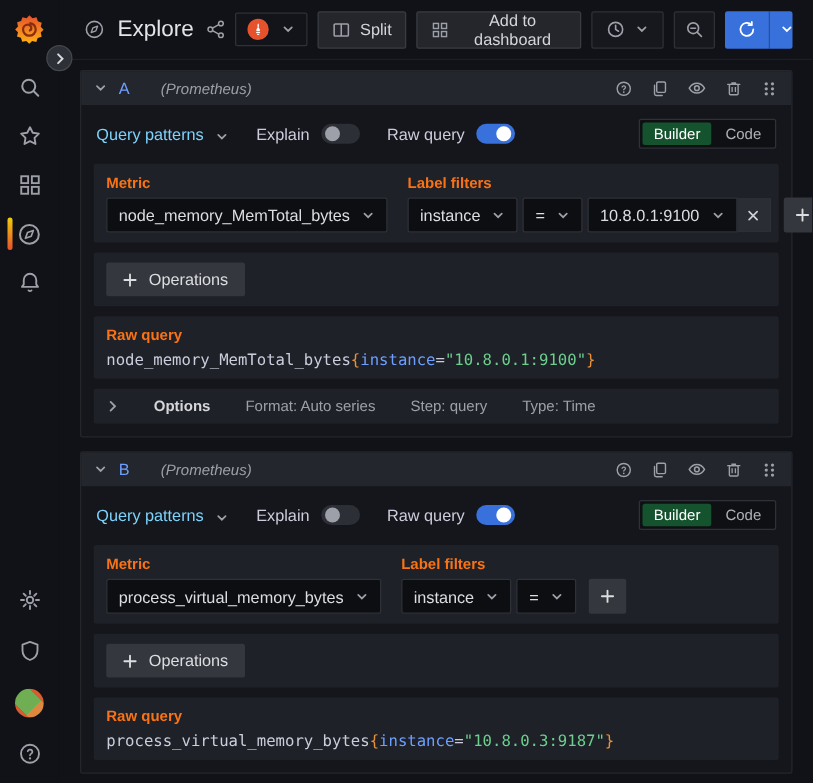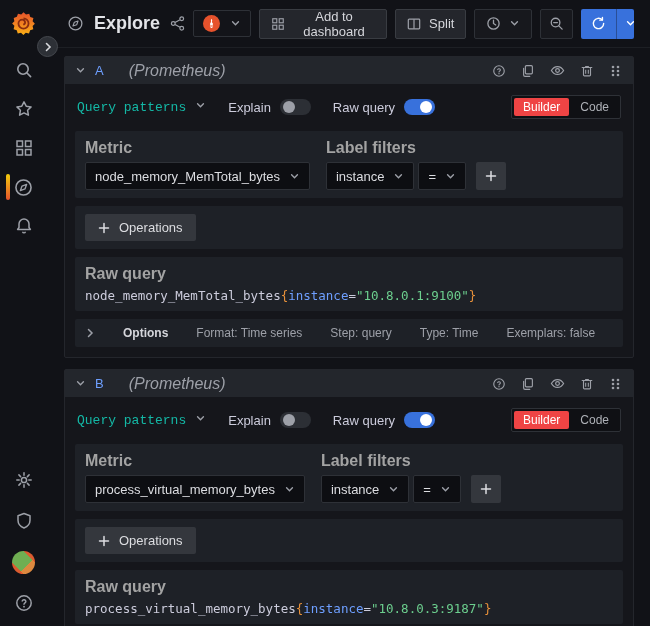--- a/index.html
+++ b/index.html
@@ -25,57 +25,57 @@
   .avatar{width:23px;height:23px;border-radius:50%;overflow:hidden;
     background:
       linear-gradient(45deg, rgba(230,82,44,.9) 25%, transparent 25%, transparent 75%, rgba(230,82,44,.9) 75%),
       linear-gradient(-45deg, rgba(240,130,60,.85) 35%, transparent 35%),
       #6fae52;}
 
   
   .main{flex:1;display:flex;flex-direction:column;min-width:0;}
   .topbar{height:47px;flex:0 0 47px;display:flex;align-items:center;gap:8px;padding:0 16px 0 20px;
     border-bottom:1px solid #1d1f24;}
-  .page-title{font-size:18px;font-weight:700;color:#e3e4e8;margin:0 2px;}
+  .page-title{font-size:18px;font-weight:400;color:#e3e4e8;margin:0 2px;}
   .ds-picker{display:flex;align-items:center;gap:10px;border:1px solid #2e3137;border-radius:2px;
     padding:4px 9px;background:#131419;}
   .prom-logo{width:17px;height:17px;border-radius:50%;background:#e6522c;display:flex;align-items:center;justify-content:center;}
   .topbar-right{margin-left:auto;display:flex;align-items:center;gap:8px;}
   .btn{display:flex;align-items:center;gap:8px;height:30px;padding:0 11px;border-radius:2px;
     background:#24262c;border:1px solid #393c42;font-size:13px;font-weight:500;color:#d5d6db;}
   .btn.ghost{background:#17181d;border-color:#2e3137;}
   .btn.icon-only{padding:0 8px;}
   .refresh-btn{display:flex;height:30px;border-radius:2px;overflow:hidden;background:#3871dc;color:#fff;}
   .refresh-btn .seg{display:flex;align-items:center;padding:0 10px;color:#fff;}
   .refresh-btn .seg + .seg{border-left:1px solid rgba(17,18,23,.35);padding:0 8px;}
 
   
   .content{flex:1;padding:8px 16px 0 17px;display:flex;flex-direction:column;gap:11px;overflow:hidden;}
   .query-card{border:1px solid #24262c;border-radius:2px;background:#15161b;}
   .q-header{height:27px;background:#23262c;display:flex;align-items:center;gap:9px;padding:0 12px 0 10px;}
   .ref-id{color:#6e9fff;font-size:13px;font-weight:500;}
-  .ds-name{font-style:italic;color:#9da0a8;font-size:16px;margin-left:16px;}
+  .ds-name{font-style:italic;color:#9da0a8;font-size:12px;margin-left:16px;}
   .hdr-icons{display:flex;align-items:center;gap:15px;}
   .hdr-icons .ico{color:#9da0a8;}
   .q-body{padding:9px 10px 10px;display:flex;flex-direction:column;gap:8px;}
 
   .q-toolbar{display:flex;align-items:center;gap:22px;padding:2px 2px 4px;font-size:13px;color:#ccccdc;}
-  .patterns{display:flex;align-items:flex-start;gap:9px;font-size:13px;color:#14b8a6;font-family:Liberation Mono, monospace;}
+  .patterns{display:flex;align-items:flex-end;gap:9px;font-size:13px;color:#7dd3fc;}
   .switch-field{display:flex;align-items:center;gap:9px;}
   .switch{width:31px;height:16px;border-radius:9px;background:#2c2f35;position:relative;display:inline-block;cursor:pointer;}
   .switch::after{content:"";position:absolute;top:2px;left:3px;width:12px;height:12px;border-radius:50%;background:#9da0a8;}
   .switch.on{background:#3871dc;}
   .switch.on::after{left:auto;right:3px;background:#fff;}
   .mode-group{margin-left:auto;display:flex;align-items:center;padding:2px;gap:2px;border:1px solid #2e3137;
     border-radius:2px;background:#0f1014;}
   .chip{font-size:12px;padding:2px 9px;border-radius:2px;color:#aeb1b7;font-weight:500;}
-  .chip.active{background:#ef4444;color:#fff;}
+  .chip.active{background:#14532d;color:#fff;}
 
   .q-section{background:#1e2127;border-radius:2px;padding:8px 10px;}
-  .f-label{font-size:16px;font-weight:700;color:#a3a3a3;margin-bottom:5px;}
+  .f-label{font-size:12px;font-weight:700;color:#f97316;margin-bottom:5px;}
   .fields-row{display:flex;gap:16px;align-items:flex-start;}
   .select{display:inline-flex;align-items:center;gap:9px;height:28px;padding:0 9px;
     background:#0d0e12;border:1px solid #2e3137;border-radius:2px;font-size:13px;color:#dcdde1;white-space:nowrap;}
   .filter-row{display:flex;align-items:center;gap:4px;}
   .value-wrap{display:flex;align-items:stretch;}
   .value-wrap .select{border-radius:2px 0 0 2px;}
   .x-btn{width:27px;height:28px;background:#2a2d33;border:1px solid #2e3137;border-left:none;
     border-radius:0 2px 2px 0;display:flex;align-items:center;justify-content:center;color:#cfd0d5;}
   .plus-btn{width:30px;height:28px;margin-left:6px;background:#34373d;border-radius:2px;
     display:flex;align-items:center;justify-content:center;color:#dcdde1;}
@@ -220,38 +220,38 @@
           <svg width="11" height="11" viewBox="0 0 12 12">
               <path d="M2.8 4.2L6 7.4l3.2-3.2" stroke="currentColor" stroke-width="1.5" fill="none" stroke-linecap="round"></path>
             </svg>
           </span>
       </button>
 
       <div class="topbar-right">
         <button class="btn">
           <span class="ico">
             <svg width="14" height="14" viewBox="0 0 16 16">
+                <rect x="1.5" y="2.5" width="13" height="11" rx="1" stroke="currentColor" stroke-width="1.4" fill="none"></rect>
+                <path d="M8 2.5v11" stroke="currentColor" stroke-width="1.4"></path>
+              </svg>
+            </span>
+          <span>Split</span>
+        </button>
+        <button class="btn">
+          <span class="ico">
+            <svg width="14" height="14" viewBox="0 0 16 16">
                 <g stroke="currentColor" stroke-width="1.3" fill="none">
                   <rect x="2" y="2" width="4.6" height="4.6"></rect>
                   <rect x="9.4" y="2" width="4.6" height="4.6"></rect>
                   <rect x="2" y="9.4" width="4.6" height="4.6"></rect>
                   <rect x="9.4" y="9.4" width="4.6" height="4.6"></rect>
                 </g>
               </svg>
             </span>
           <span>Add to dashboard</span>
-        </button>
-        <button class="btn">
-          <span class="ico">
-            <svg width="14" height="14" viewBox="0 0 16 16">
-                <rect x="1.5" y="2.5" width="13" height="11" rx="1" stroke="currentColor" stroke-width="1.4" fill="none"></rect>
-                <path d="M8 2.5v11" stroke="currentColor" stroke-width="1.4"></path>
-              </svg>
-            </span>
-          <span>Split</span>
         </button>
         <button class="btn ghost">
           <span class="ico">
             <svg width="15" height="15" viewBox="0 0 16 16">
                 <circle cx="8" cy="8" r="6" stroke="currentColor" stroke-width="1.4" fill="none"></circle>
                 <path d="M8 4.5V8l2.4 1.6" stroke="currentColor" stroke-width="1.4" fill="none" stroke-linecap="round"></path>
               </svg>
             </span>
           <span class="ico">
             <svg width="11" height="11" viewBox="0 0 12 12">
@@ -390,20 +390,37 @@
                       </span>
                   </button>
                   <button class="select">
                     <span>=</span>
                     <span class="ico">
                       <svg width="11" height="11" viewBox="0 0 12 12">
                           <path d="M2.8 4.2L6 7.4l3.2-3.2" stroke="currentColor" stroke-width="1.5" fill="none" stroke-linecap="round"></path>
                         </svg>
                       </span>
                   </button>
+                  <span class="value-wrap">
+                    <button class="select">
+                      <span>10.8.0.1:9100</span>
+                      <span class="ico">
+                        <svg width="11" height="11" viewBox="0 0 12 12">
+                            <path d="M2.8 4.2L6 7.4l3.2-3.2" stroke="currentColor" stroke-width="1.5" fill="none" stroke-linecap="round"></path>
+                          </svg>
+                        </span>
+                    </button>
+                    <button class="x-btn">
+                      <span class="ico" style="color:#cfd0d5">
+                        <svg width="11" height="11" viewBox="0 0 12 12">
+                            <path d="M2.5 2.5l7 7M9.5 2.5l-7 7" stroke="currentColor" stroke-width="1.5" stroke-linecap="round"></path>
+                          </svg>
+                        </span>
+                    </button>
+                  </span>
                   <button class="plus-btn">
                     <span class="ico" style="color:#dcdde1">
                       <svg width="12" height="12" viewBox="0 0 12 12">
                           <path d="M6 1.5v9M1.5 6h9" stroke="currentColor" stroke-width="1.5" stroke-linecap="round"></path>
                         </svg>
                       </span>
                   </button>
                 </div>
               </div>
             </div>
@@ -425,24 +442,23 @@
             <div class="code"><span class="c-metric">node_memory_MemTotal_bytes</span><span class="c-brace">{</span><span class="c-key">instance</span><span class="c-eq">=</span><span class="c-str">"10.8.0.1:9100"</span><span class="c-brace">}</span></div>
           </div>
 
           <div class="q-section options">
             <span class="ico">
               <svg width="10" height="10" viewBox="0 0 10 10">
                   <path d="M3.5 1.5L7 5 3.5 8.5" stroke="currentColor" stroke-width="1.5" fill="none" stroke-linecap="round"></path>
                 </svg>
               </span>
             <span class="opt-label">Options</span>
-            <span>Format: Time series</span>
+            <span>Format: Auto series</span>
             <span>Step: query</span>
             <span>Type: Time</span>
-            <span>Exemplars: false</span>
           </div>
         </div>
       </section>
 
       <section class="query-card">
         <div class="q-header">
           <span class="ico">
             <svg width="11" height="11" viewBox="0 0 12 12">
                 <path d="M2.8 4.2L6 7.4l3.2-3.2" stroke="currentColor" stroke-width="1.5" fill="none" stroke-linecap="round"></path>
               </svg>

